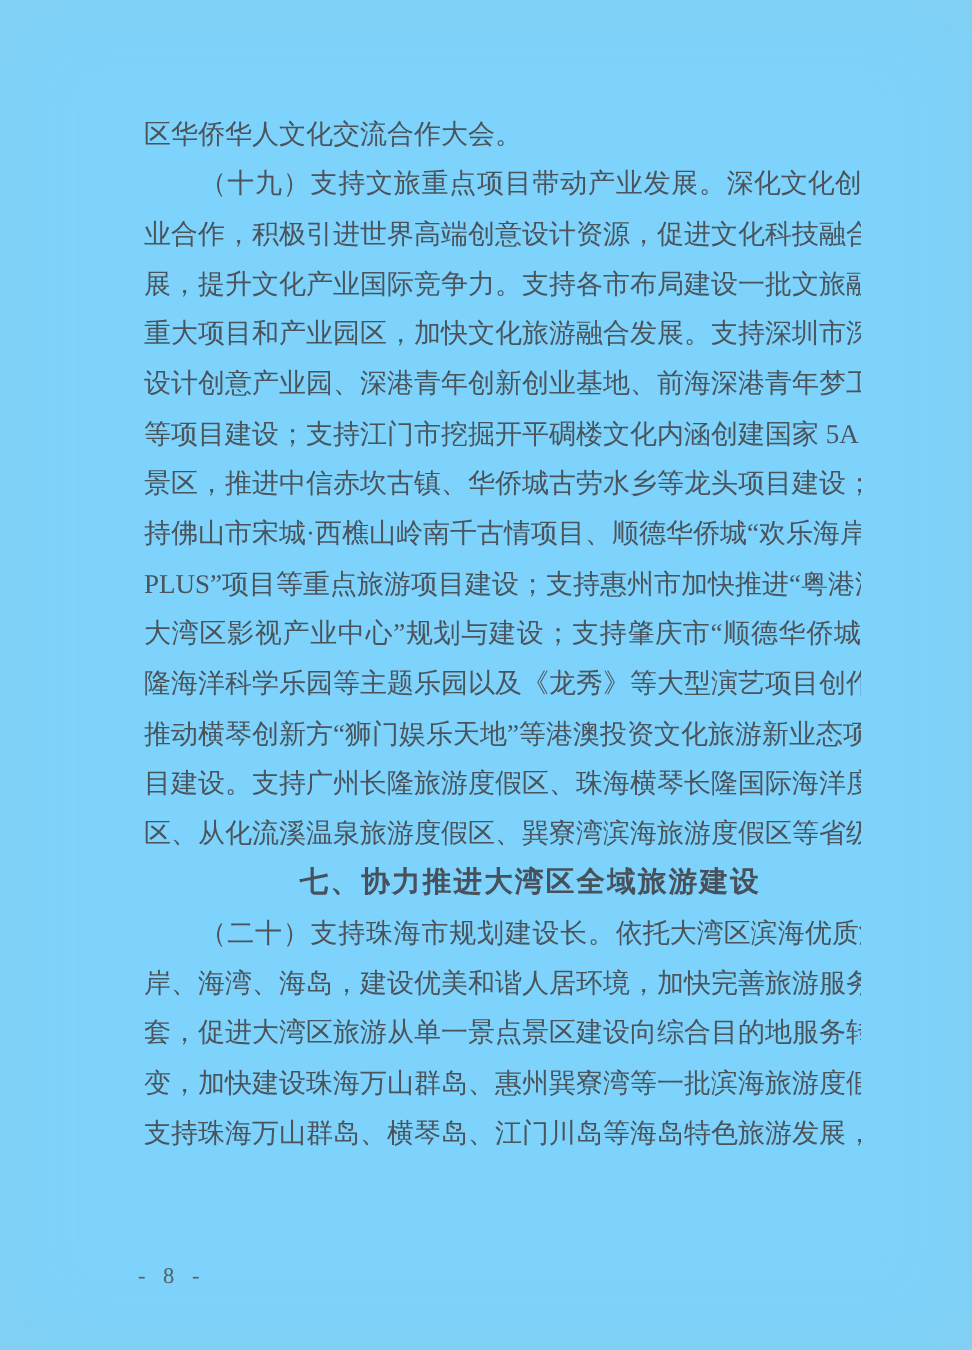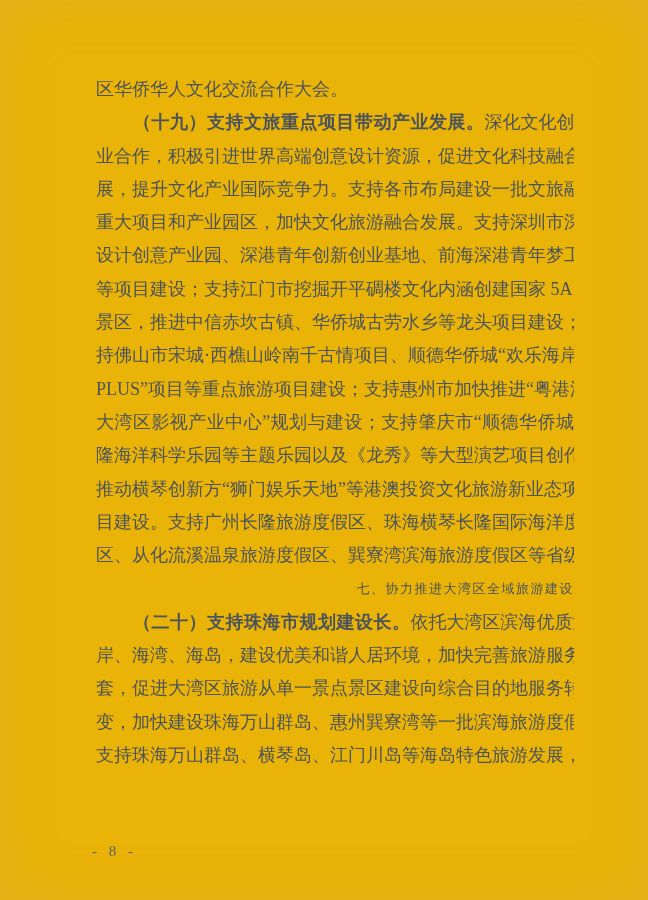--- a/index.html
+++ b/index.html
@@ -4,21 +4,21 @@
 <style>
   html, body {
     margin: 0;
     padding: 0;
     background: #ffffff;
   }
   .page {
     position: relative;
     width: 648px;
     height: 900px;
-    background: #eab308;
+    background: #7dd3fc;
     box-shadow: inset 0 0 60px rgba(175, 175, 165, 0.14);
     font-family: "Liberation Serif", "DejaVu Serif", serif;
     overflow: hidden;
   }
   .textblock {
     position: absolute;
     left: 96px;
     top: 73px;
     width: 478px;
   }
@@ -33,30 +33,30 @@
     white-space: nowrap;
   }
   .line.end {
     text-align: left;
     text-align-last: auto;
   }
   .line.indent {
     padding-left: 37px;
   }
   .lead {
-    font-weight: 700;
+    font-weight: 400;
     letter-spacing: 0.5px;
   }
   .line.heading {
     font-family: "DejaVu Sans", "Liberation Sans", sans-serif;
-    font-weight: 400;
-    font-size: 13px;
+    font-weight: 700;
+    font-size: 19px;
     color: #48515b;
     letter-spacing: 1.5px;
-    text-align: right;
+    text-align: center;
     text-align-last: auto;
   }
   .page-number {
     position: absolute;
     left: 92px;
     top: 843px;
     font-size: 15px;
     color: #596066;
     letter-spacing: 4px;
     font-family: "Liberation Serif", "DejaVu Serif", serif;

